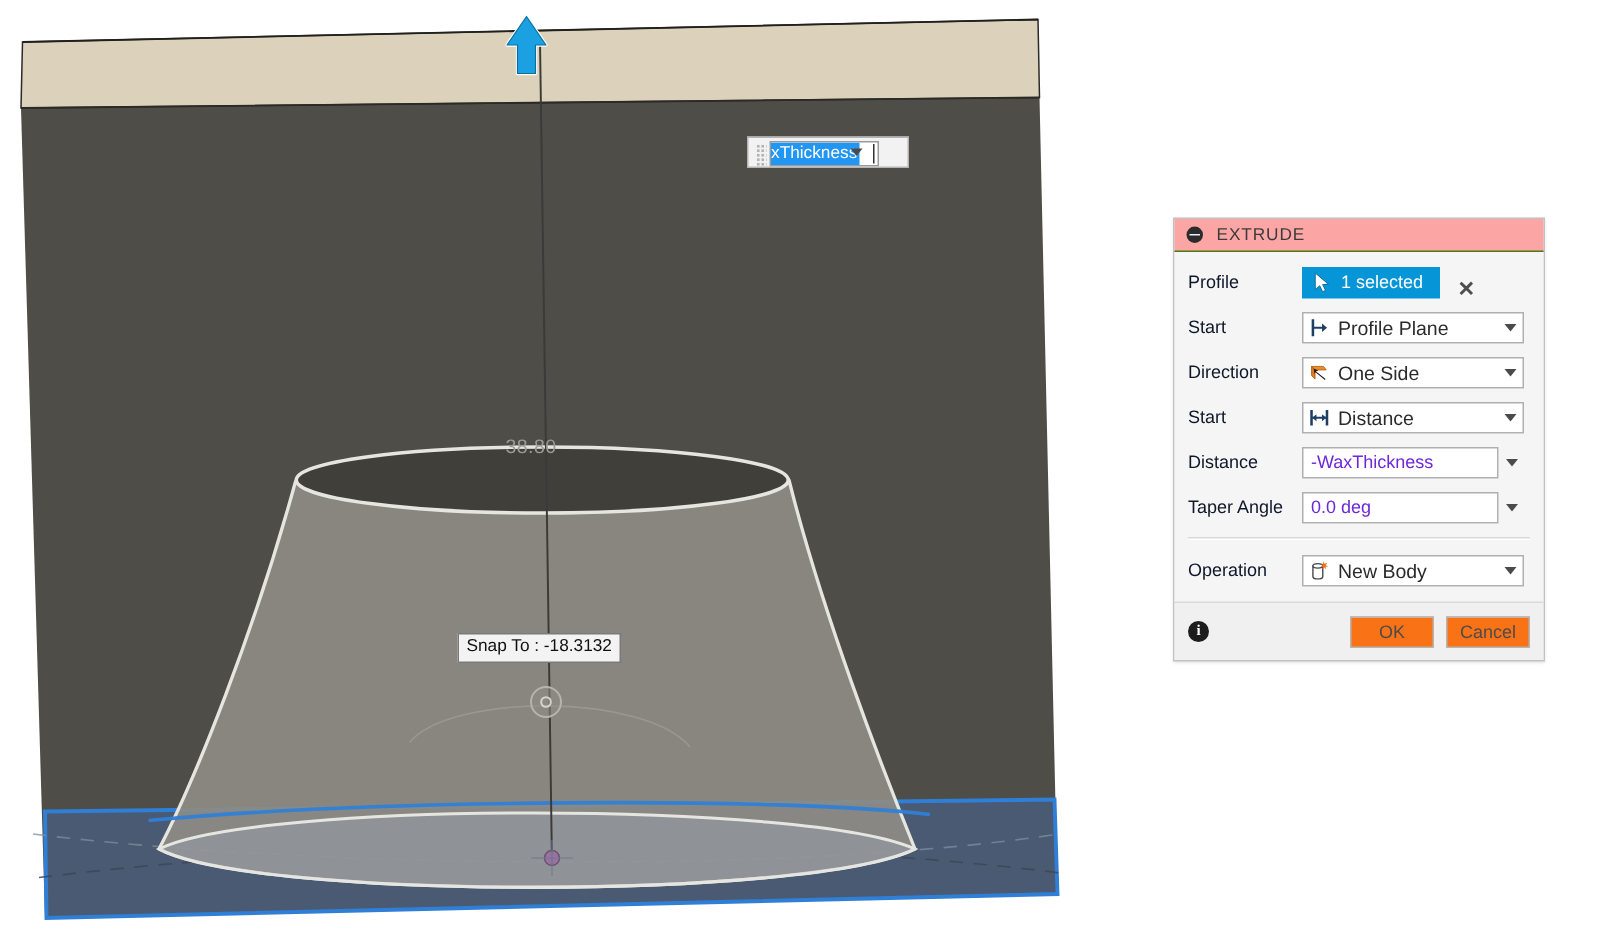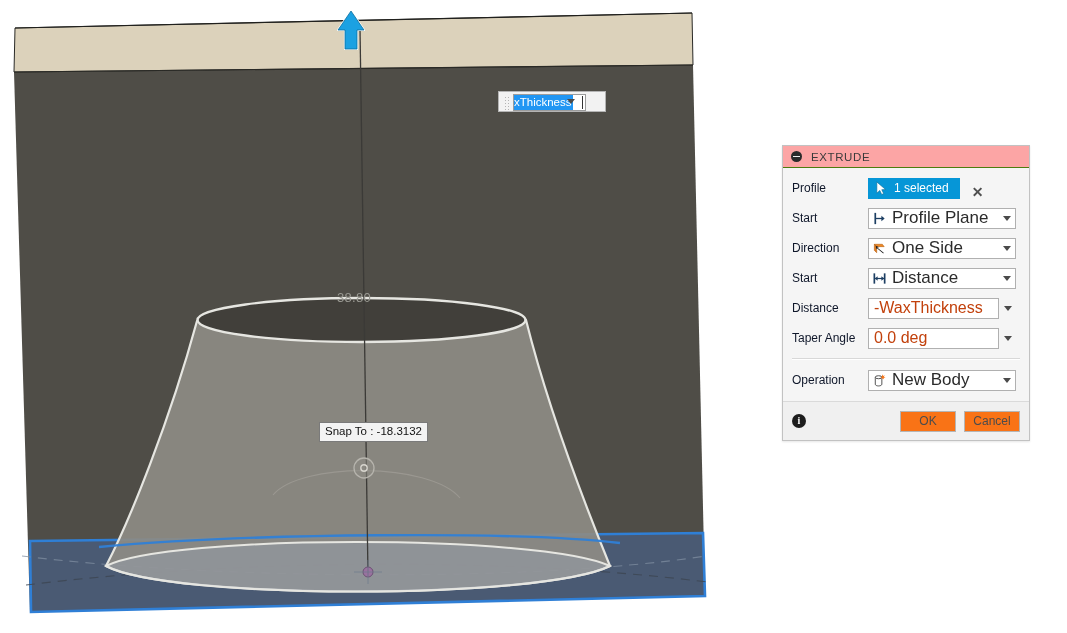--- a/index.html
+++ b/index.html
@@ -107,21 +107,21 @@
     top: 290px;
     font-size: 13px;
     color: #9a9a93;
     letter-spacing: .3px;
     user-select: none;
   }
 
   
   .snap-tip {
     position: absolute;
-    left: 319px;
+    left: 305px;
     top: 422px;
     background: #f3f3f3;
     border: 1px solid #7a7a7a;
     color: #111111;
     font-size: 11.5px;
     line-height: 15px;
     padding: 1px 5px 2px 5px;
     white-space: nowrap;
     text-align: right;
   }
@@ -222,21 +222,21 @@
     background: #ffffff;
     border: 1px solid #b0b0b0;
     box-sizing: border-box;
     display: flex;
     align-items: center;
     padding: 0 0 0 3px;
     cursor: default;
   }
   .combo .ctext {
     margin-left: 5px;
-    font-size: 17px;
+    font-size: 13px;
     color: #2b2b2b;
     flex: 1;
     overflow: hidden;
     white-space: nowrap;
   }
   .combo .carrow {
     width: 16px;
     display: flex;
     align-items: center;
     justify-content: center;
@@ -246,22 +246,22 @@
   
   .field {
     width: 131px;
     height: 21px;
     background: #ffffff;
     border: 1px solid #b0b0b0;
     box-sizing: border-box;
     display: flex;
     align-items: center;
     padding-left: 5px;
-    font-size: 16px;
-    color: #c2410c;
+    font-size: 12px;
+    color: #6d28d9;
     cursor: text;
     position: relative;
   }
   .ext-arrow {
     width: 17px;
     height: 21px;
     display: flex;
     align-items: center;
     justify-content: center;
     flex: none;

